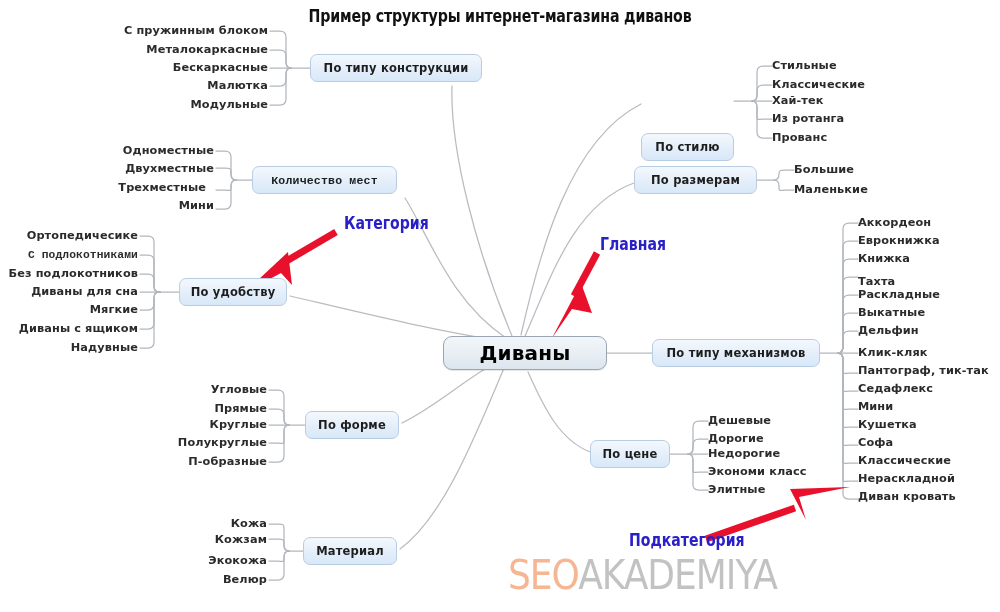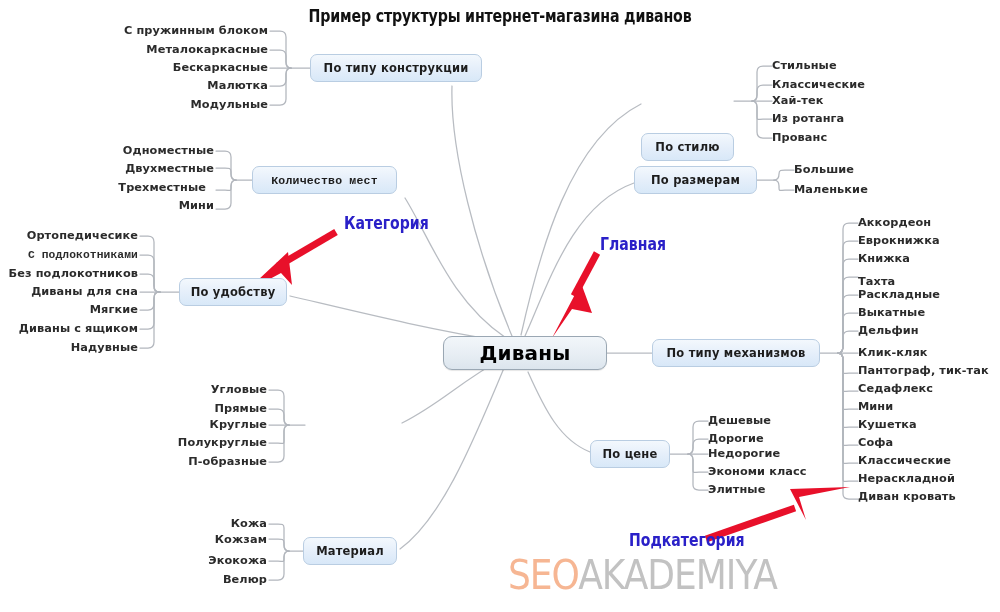--- a/index.html
+++ b/index.html
@@ -228,20 +228,23 @@
 
   <div class="node" style="left:310px; top:54px; width:172px; height:28px;">
     <span>По типу конструкции</span>
   </div>
   <div class="node" style="left:252px; top:166px; width:145px; height:28px;font-family:Liberation Mono, monospace;">
     <span>Количество мест</span>
   </div>
   <div class="node" style="left:179px; top:278px; width:108px; height:28px;">
     <span>По удобству</span>
   </div>
+  <div class="node" style="left:305px; top:411px; width:94px; height:28px;">
+    <span>По форме</span>
+  </div>
   <div class="node" style="left:303px; top:537px; width:94px; height:28px;">
     <span>Материал</span>
   </div>
   <div class="node" style="left:641px; top:87px; width:93px; height:28px;margin-top:46px;">
     <span>По стилю</span>
   </div>
   <div class="node" style="left:634px; top:166px; width:123px; height:28px;">
     <span>По размерам</span>
   </div>
   <div class="node" style="left:652px; top:339px; width:168px; height:28px;">

